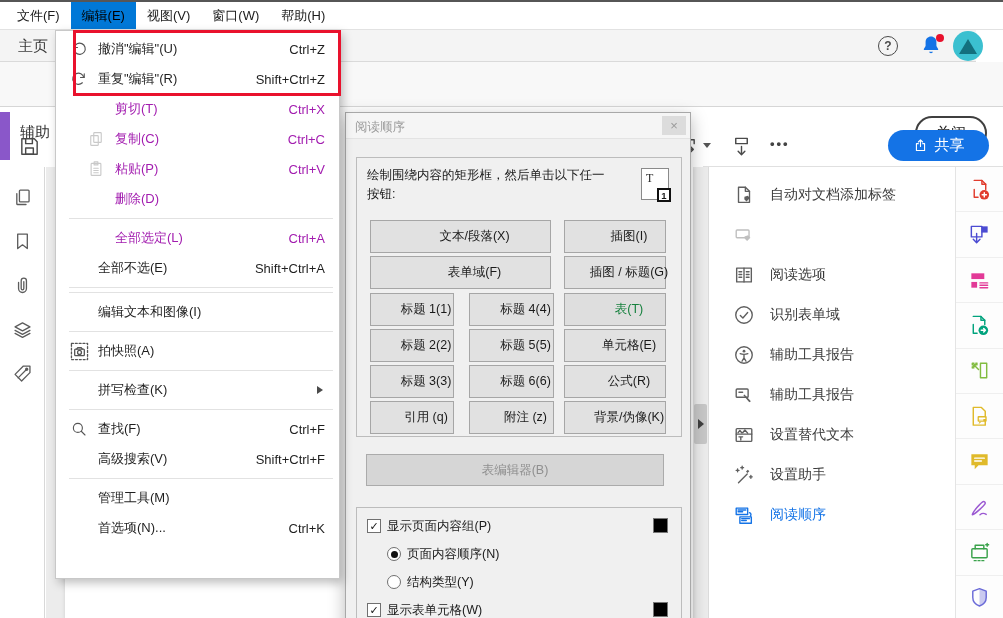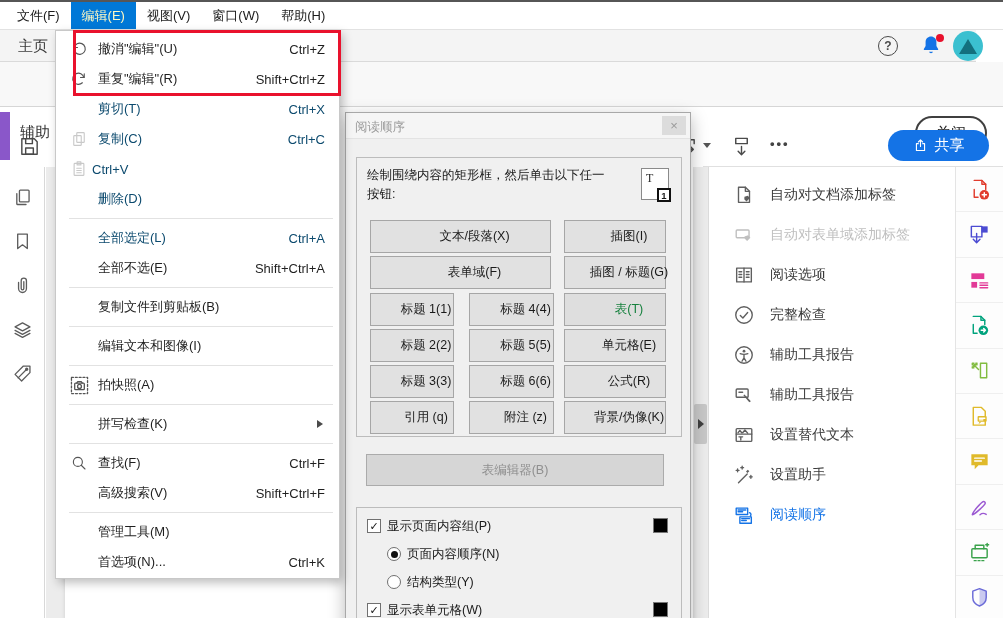--- a/index.html
+++ b/index.html
@@ -5,21 +5,21 @@
   * { box-sizing: border-box; margin: 0; padding: 0; }
   html,body { width:1003px; height:618px; overflow:hidden; }
   body { font-family: "Liberation Sans", "DejaVu Sans", sans-serif; background:#fff; }
   .app { position:relative; width:1003px; height:618px; background:#fff; border-top:2px solid #565656; overflow:hidden; }
   .abs { position:absolute; }
   svg.ic { display:block; fill:none; stroke:currentColor; stroke-width:1.5; stroke-linecap:round; stroke-linejoin:round; }
 
   
   .menubar { position:absolute; left:0; top:0; width:1003px; height:28px; background:#fff; border-bottom:1px solid #e2e2e2; display:flex; align-items:stretch; padding-left:6px; font-size:13px; color:#1a1a1a; z-index:40; }
   .menubar .mbi { display:flex; align-items:center; padding:0 11px; cursor:default; white-space:nowrap; }
-  .menubar .mbi.active { background:#0078d7; color:#fef9c3; }
+  .menubar .mbi.active { background:#0078d7; color:#000000; }
 
   
   .tabrow { position:absolute; left:0; top:28px; width:976px; height:32px; background:#f4f4f4; border-bottom:1px solid #dadada; z-index:5; }
   .hometab { position:absolute; left:10px; top:0; height:32px; line-height:32px; padding:0 8px; font-size:15px; color:#3b3b3b; white-space:nowrap; }
   .helpbtn { position:absolute; left:878px; top:6px; width:20px; height:20px; border:1.6px solid #4a4a4a; border-radius:50%; font-size:12px; font-weight:bold; color:#4a4a4a; display:flex; align-items:center; justify-content:center; }
   .bellwrap { position:absolute; left:920px; top:4px; width:24px; height:24px; }
   .reddot { position:absolute; right:0px; top:0px; width:8px; height:8px; background:#e8112d; border-radius:50%; }
   .avatar { position:absolute; left:953px; top:1px; width:30px; height:30px; border-radius:50%; background:#3bc0d0; overflow:hidden; }
 
   
@@ -84,21 +84,21 @@
   .group2 { position:absolute; left:10px; top:394px; width:326px; height:150px; border:1px solid #bcbcbc; }
   .optrow { position:absolute; left:10px; height:16px; display:flex; align-items:center; gap:6px; white-space:nowrap; }
   .cbx { width:14px; height:14px; border:1px solid #707070; background:#fff; display:flex; align-items:center; justify-content:center; font-size:11px; color:#111; }
   .rad { width:14px; height:14px; border:1px solid #707070; border-radius:50%; background:#fff; display:flex; align-items:center; justify-content:center; }
   .rad .dot { width:7px; height:7px; border-radius:50%; background:#111; }
   .swatch { position:absolute; width:15px; height:15px; background:#000; border:1px solid #777; }
 
   
   .editmenu { position:absolute; left:55px; top:28px; width:285px; height:549px; background:#fff; border:1px solid #c8c8c8; box-shadow:3px 4px 9px rgba(0,0,0,.25); z-index:50; padding:3px 0; font-size:13px; }
   .mi { height:30px; display:flex; align-items:center; color:#1f1f1f; cursor:pointer; }
-  .mi.disabled { color:#0c4a6e; }
+  .mi.disabled { color:#a21caf;padding-left:17px; }
   .mi .mi-ic { width:26px; margin-left:10px; display:flex; align-items:center; justify-content:center; color:#555; flex:none; }
   .mi.disabled .mi-ic { color:#c9c9c9; }
   .mi .mi-ic svg { width:18px; height:18px; }
   .mi .mi-ic svg.big { width:21px; height:21px; }
   .mi-label { flex:1; white-space:nowrap; margin-left:6px; }
   .mi-key { margin-right:14px; white-space:nowrap; }
   .msep { border-top:1px solid #e2e2e2; margin:4px 6px 4px 13px; height:0; }
   .subarrow { width:0; height:0; border-top:4.5px solid transparent; border-bottom:4.5px solid transparent; border-left:6px solid #4a4a4a; margin-right:16px; }
 
   
@@ -250,40 +250,39 @@
         </span>
       <span class="rp-label">自动对文档添加标签</span>
     </div>
     <div class="rp-item disabled">
       <span class="rp-ic">
           <svg class="ic" viewBox="0 0 24 24">
             <rect x="3.5" y="6.5" width="14" height="8.5" rx="1"></rect>
             <path d="M12.5 13.5l4-1.1 2.5 2.5-3.6 3.6-2.5-2.5z" fill="currentColor" stroke="none"></path>
           </svg>
         </span>
-      <span class="rp-label">自动对表单域添加标签</span>
     </div>
     <div class="rp-item">
       <span class="rp-ic">
           <svg class="ic" viewBox="0 0 24 24">
             <rect x="4" y="4.5" width="16" height="15"></rect>
             <path d="M12 4.5v15"></path>
             <path d="M6.5 8.5h3m-3 3h3m-3 3h3M14.5 8.5h3m-3 3h3m-3 3h3"></path>
           </svg>
         </span>
       <span class="rp-label">阅读选项</span>
     </div>
     <div class="rp-item">
       <span class="rp-ic">
           <svg class="ic" viewBox="0 0 24 24">
             <circle cx="12" cy="12" r="9"></circle>
             <path d="M8 12.5l2.8 2.8 5.2-6"></path>
           </svg>
         </span>
-      <span class="rp-label">完整检查</span>
+      <span class="rp-label">识别表单域</span>
     </div>
     <div class="rp-item">
       <span class="rp-ic">
           <svg class="ic" viewBox="0 0 24 24">
             <circle cx="12" cy="12" r="9"></circle>
             <circle cx="12" cy="7.8" r="1.5" fill="currentColor" stroke="none"></circle>
             <path d="M7.8 10.6c2.8.9 5.6.9 8.4 0M12 12.2V15m0 0l-2.2 3.8M12 15l2.2 3.8"></path>
           </svg>
         </span>
       <span class="rp-label">辅助工具报告</span>
@@ -499,44 +498,40 @@
       <span class="mi-key">Ctrl+C</span>
     </div>
     <div class="mi disabled">
       <span class="mi-ic">
           <svg class="ic" viewBox="0 0 24 24">
             <rect x="5.5" y="4.5" width="13" height="16" rx="1"></rect>
             <rect x="9.5" y="2.5" width="5" height="4"></rect>
             <path d="M9 11h6M9 14h6M9 17h6"></path>
           </svg>
         </span>
+      <span class="mi-label">粘贴(P)</span>
       <span class="mi-key">Ctrl+V</span>
     </div>
     <div class="mi disabled">
       <span class="mi-ic"></span>
       <span class="mi-label">删除(D)</span>
       <span class="mi-key"></span>
     </div>
     <div class="msep"></div>
     <div class="mi disabled">
       <span class="mi-ic"></span>
       <span class="mi-label">全部选定(L)</span>
       <span class="mi-key">Ctrl+A</span>
     </div>
     <div class="mi">
       <span class="mi-ic"></span>
       <span class="mi-label">全部不选(E)</span>
       <span class="mi-key">Shift+Ctrl+A</span>
     </div>
     <div class="msep"></div>
-    <div class="mi">
-      <span class="mi-ic"></span>
-      <span class="mi-label">复制文件到剪贴板(B)</span>
-      <span class="mi-key"></span>
-    </div>
     <div class="msep"></div>
     <div class="mi">
       <span class="mi-ic"></span>
       <span class="mi-label">编辑文本和图像(I)</span>
       <span class="mi-key"></span>
     </div>
     <div class="msep"></div>
     <div class="mi">
       <span class="mi-ic">
           <svg class="ic big" viewBox="0 0 24 24">

